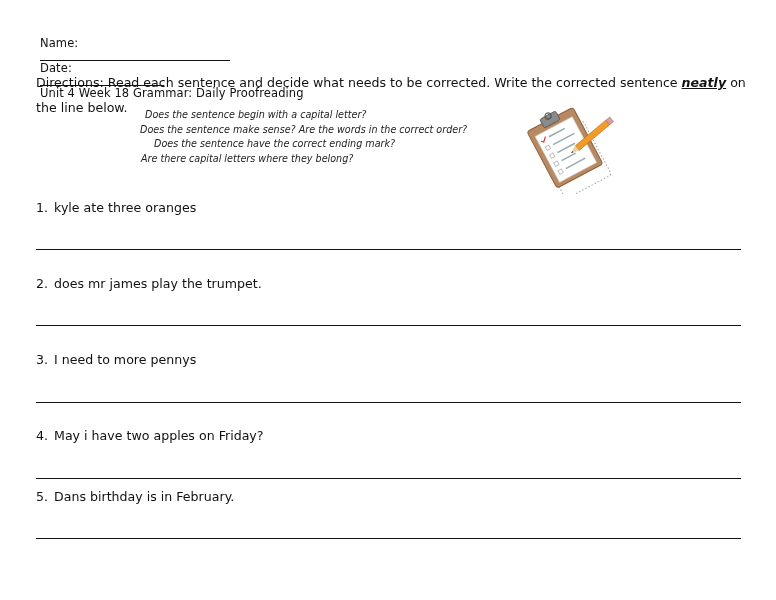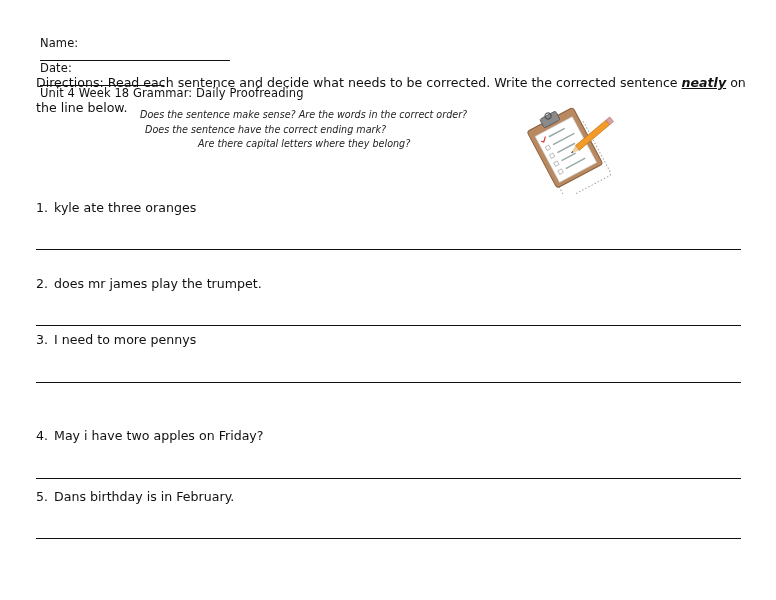--- a/index.html
+++ b/index.html
@@ -52,23 +52,23 @@
       left: 140px;
       top: 108px;
       font-size: 9.6px;
       font-style: italic;
       line-height: 14.7px;
       color: #222;
     }
     .questions div { white-space: nowrap; }
     .questions .q0 { margin-left: 5px; }
     .questions .q1 { }
-    .questions .q2 { margin-left: 5px; }
+    .questions .q2 { margin-left: 14px; }
     .questions .q3 { margin-left: 4px; }
-    .questions .q4 { margin-left: 1px; text-align: center; }
+    .questions .q4 { margin-left: 1px; }
     .clipart {
       position: absolute;
       left: 524px;
       top: 104px;
       width: 100px;
       height: 90px;
     }
     .item {
       position: absolute;
       left: 36px;
@@ -96,20 +96,21 @@
   <span>Date:</span>
   <span class="blank date"></span>
   <span style="margin-left:3px;">Unit 4 Week 18 Grammar: Daily Proofreading</span>
 </div>
 
 <div class="directions">
   <span>Directions: Read each sentence and decide what needs to be corrected.  Write the corrected sentence </span><span class="emph">neatly</span><span> on the line below.</span>
 </div>
 
 <div class="questions">
+  <div class="q0">Does the sentence begin with a capital letter?</div>
   <div class="q1">Does the sentence make sense? Are the words in the correct order?</div>
   <div class="q2">Does the sentence have the correct ending mark?</div>
   <div class="q4">Are there capital letters where they belong?</div>
 </div>
 
 <div class="clipart">
   <svg width="100" height="90" viewBox="0 0 100 90">
 
     <g transform="translate(6,10) rotate(-28 45 45)">
       <rect x="18" y="14" width="52" height="62" rx="3" fill="none" stroke="#555" stroke-width="1" stroke-dasharray="1.5 2" opacity="0.55"></rect>
@@ -151,21 +152,21 @@
   <div class="answer-line" style="top:49px;"></div>
 </div>
 
 <div class="item" style="top:276px;">
   <div class="sentence">
     <span class="num">2.</span><span>does mr james play the trumpet.</span>
   </div>
   <div class="answer-line" style="top:49px;"></div>
 </div>
 
-<div class="item" style="top:332px;">
+<div class="item" style="top:352px;">
   <div class="sentence">
     <span class="num">3.</span><span>I need to more pennys</span>
   </div>
   <div class="answer-line" style="top:50px;"></div>
 </div>
 
 <div class="item" style="top:428px;">
   <div class="sentence">
     <span class="num">4.</span><span>May i have two apples on Friday?</span>
   </div>

